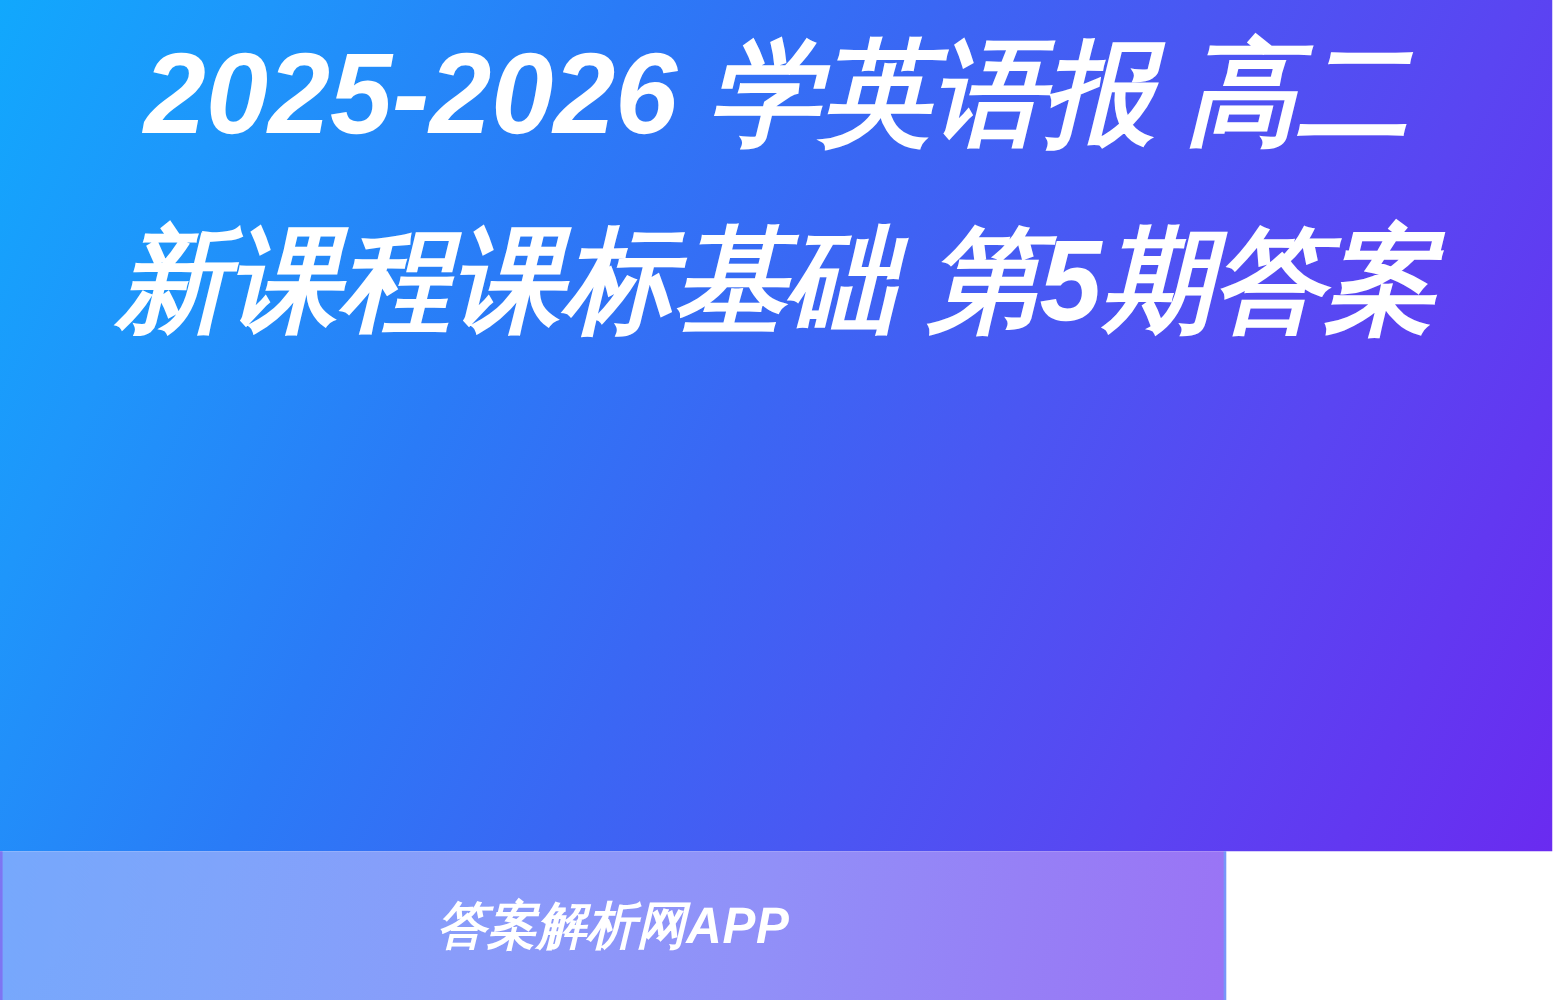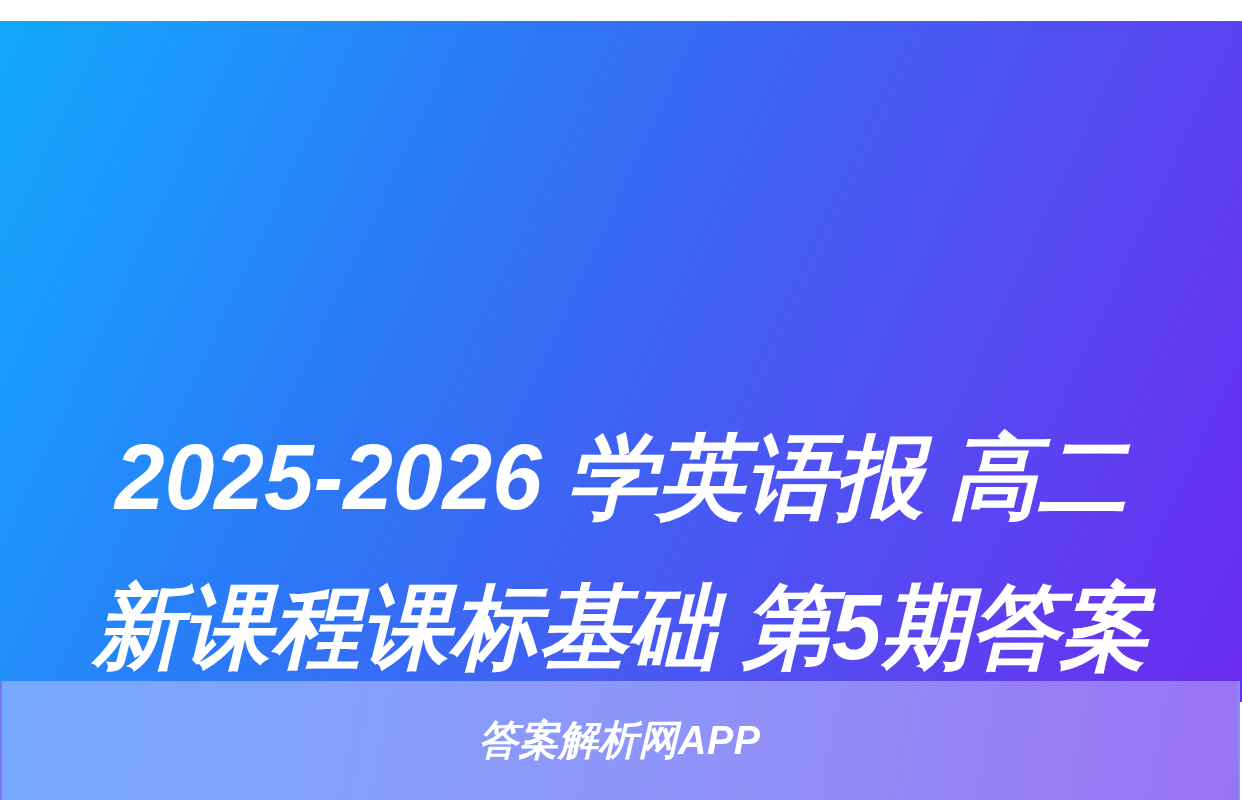--- a/index.html
+++ b/index.html
@@ -32,23 +32,22 @@
     background:
       linear-gradient(115deg,
         #11a8fd 0%,
         #1e96fb 14%,
         #2a7bf7 32%,
         #3a67f4 48%,
         #4a57f3 62%,
         #5a45f2 78%,
         #6a2bf0 100%);
     display: flex;
-    align-items: flex-end;
+    align-items: flex-start;
     justify-content: center;
-    margin-top: 21px;
   }
 
   #hero-title {
     width: 1090px;
     margin: 0 auto;
     color: #ffffff;
     font-family: "Liberation Sans", sans-serif;
     font-size: 92px;
     line-height: 150px;
     font-weight: 700;
@@ -59,21 +58,21 @@
     -webkit-font-smoothing: antialiased;
     transform: scaleX(0.97);
     transform-origin: center center;
   }
 
   
   #brand-bar {
     position: absolute;
     left: 0;
     top: 681px;
-    width: 1240px;
+    width: 981px;
     height: 119px;
     background:
       linear-gradient(100deg,
         #76a8fc 0%,
         #7fa4fb 18%,
         #8a9bfa 40%,
         #9190f8 62%,
         #9680f6 82%,
         #9a73f5 100%);
     box-sizing: border-box;

